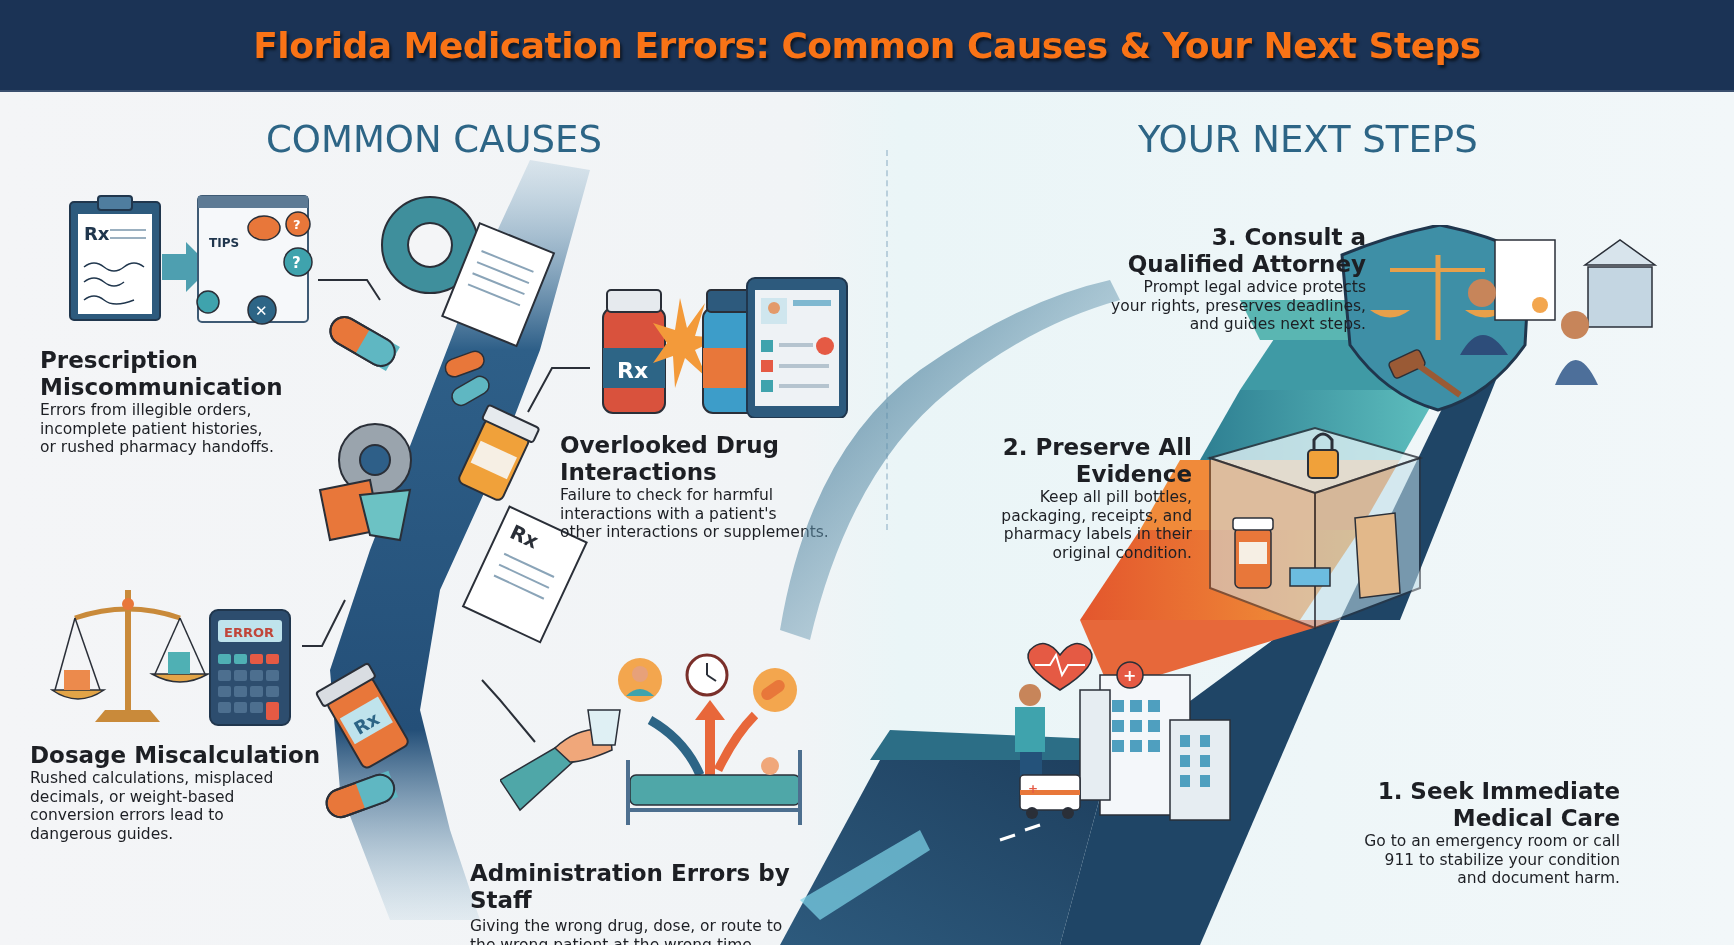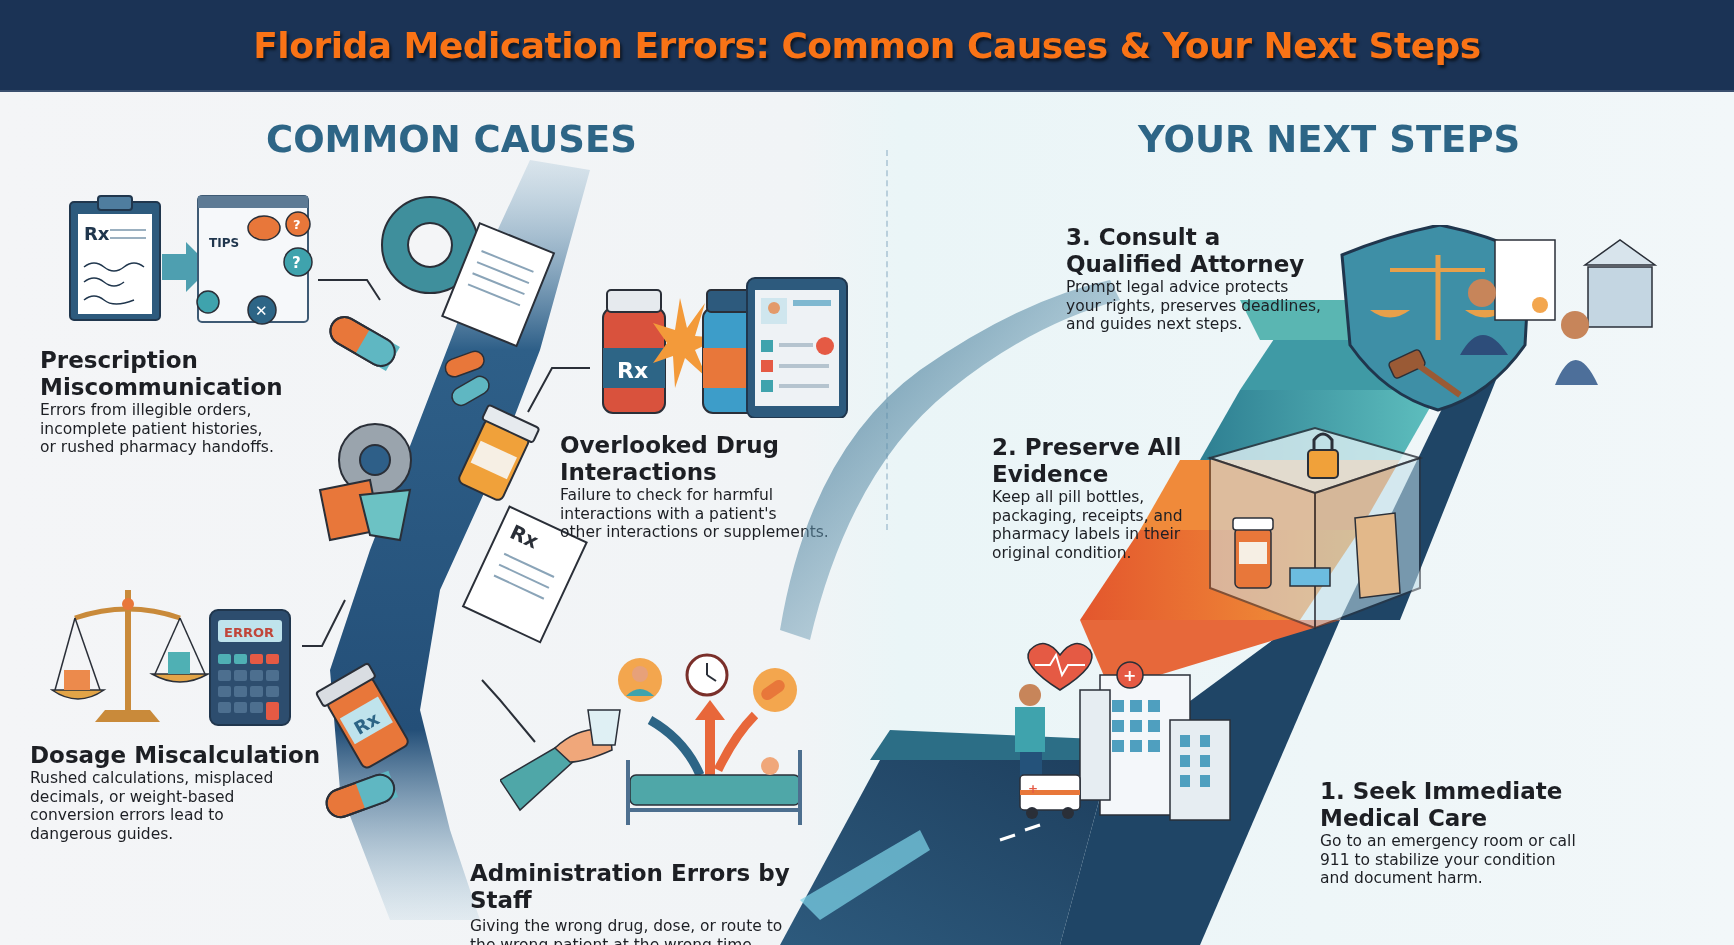--- a/index.html
+++ b/index.html
@@ -1,25 +1,25 @@
 <!DOCTYPE html>
 <html><head>
 <meta charset="utf-8">
 <style>
 *{box-sizing:border-box;margin:0;padding:0}
 html,body{width:1734px;height:945px;overflow:hidden;background:#f3f5f7;font-family:"DejaVu Sans","Liberation Sans",sans-serif}
 .root{position:relative;width:1734px;height:945px;background:linear-gradient(90deg,#f4f5f7 0%,#f1f4f6 46%,#eaf5f7 52%,#f2f7f9 100%)}
 .banner{position:absolute;left:0;top:0;width:1734px;height:92px;background:#1b3355;display:flex;align-items:center;justify-content:center;border-bottom:2px solid #3a4f6e}
 .banner h1{color:#f97316;font-size:36px;font-weight:bold;letter-spacing:-0.5px;text-shadow:2px 3px 3px rgba(0,0,0,.55)}
-.sec-title{position:absolute;top:118px;font-size:37px;font-weight:bold;color:#2d6586;letter-spacing:0px}
+.sec-title{position:absolute;top:118px;font-size:37px;font-weight:normal;color:#2d6586;letter-spacing:0px}
 .divider{position:absolute;left:886px;top:150px;width:0;height:380px;border-left:2px dashed #b9cfdc}
 .txt{position:absolute;color:#1d1f24;}
 .txt h2{font-size:23px;font-weight:bold;line-height:27px}
 .txt p{font-size:15.5px;line-height:18.5px;}
-.left{text-align:left}
+.left{text-align:right}
 .illus{position:absolute}
 </style>
 </head>
 <body>
 
 <div class="root">
 
   <div class="banner">
     <h1>Florida Medication Errors: Common Causes &amp; Your Next Steps</h1>
   </div>

